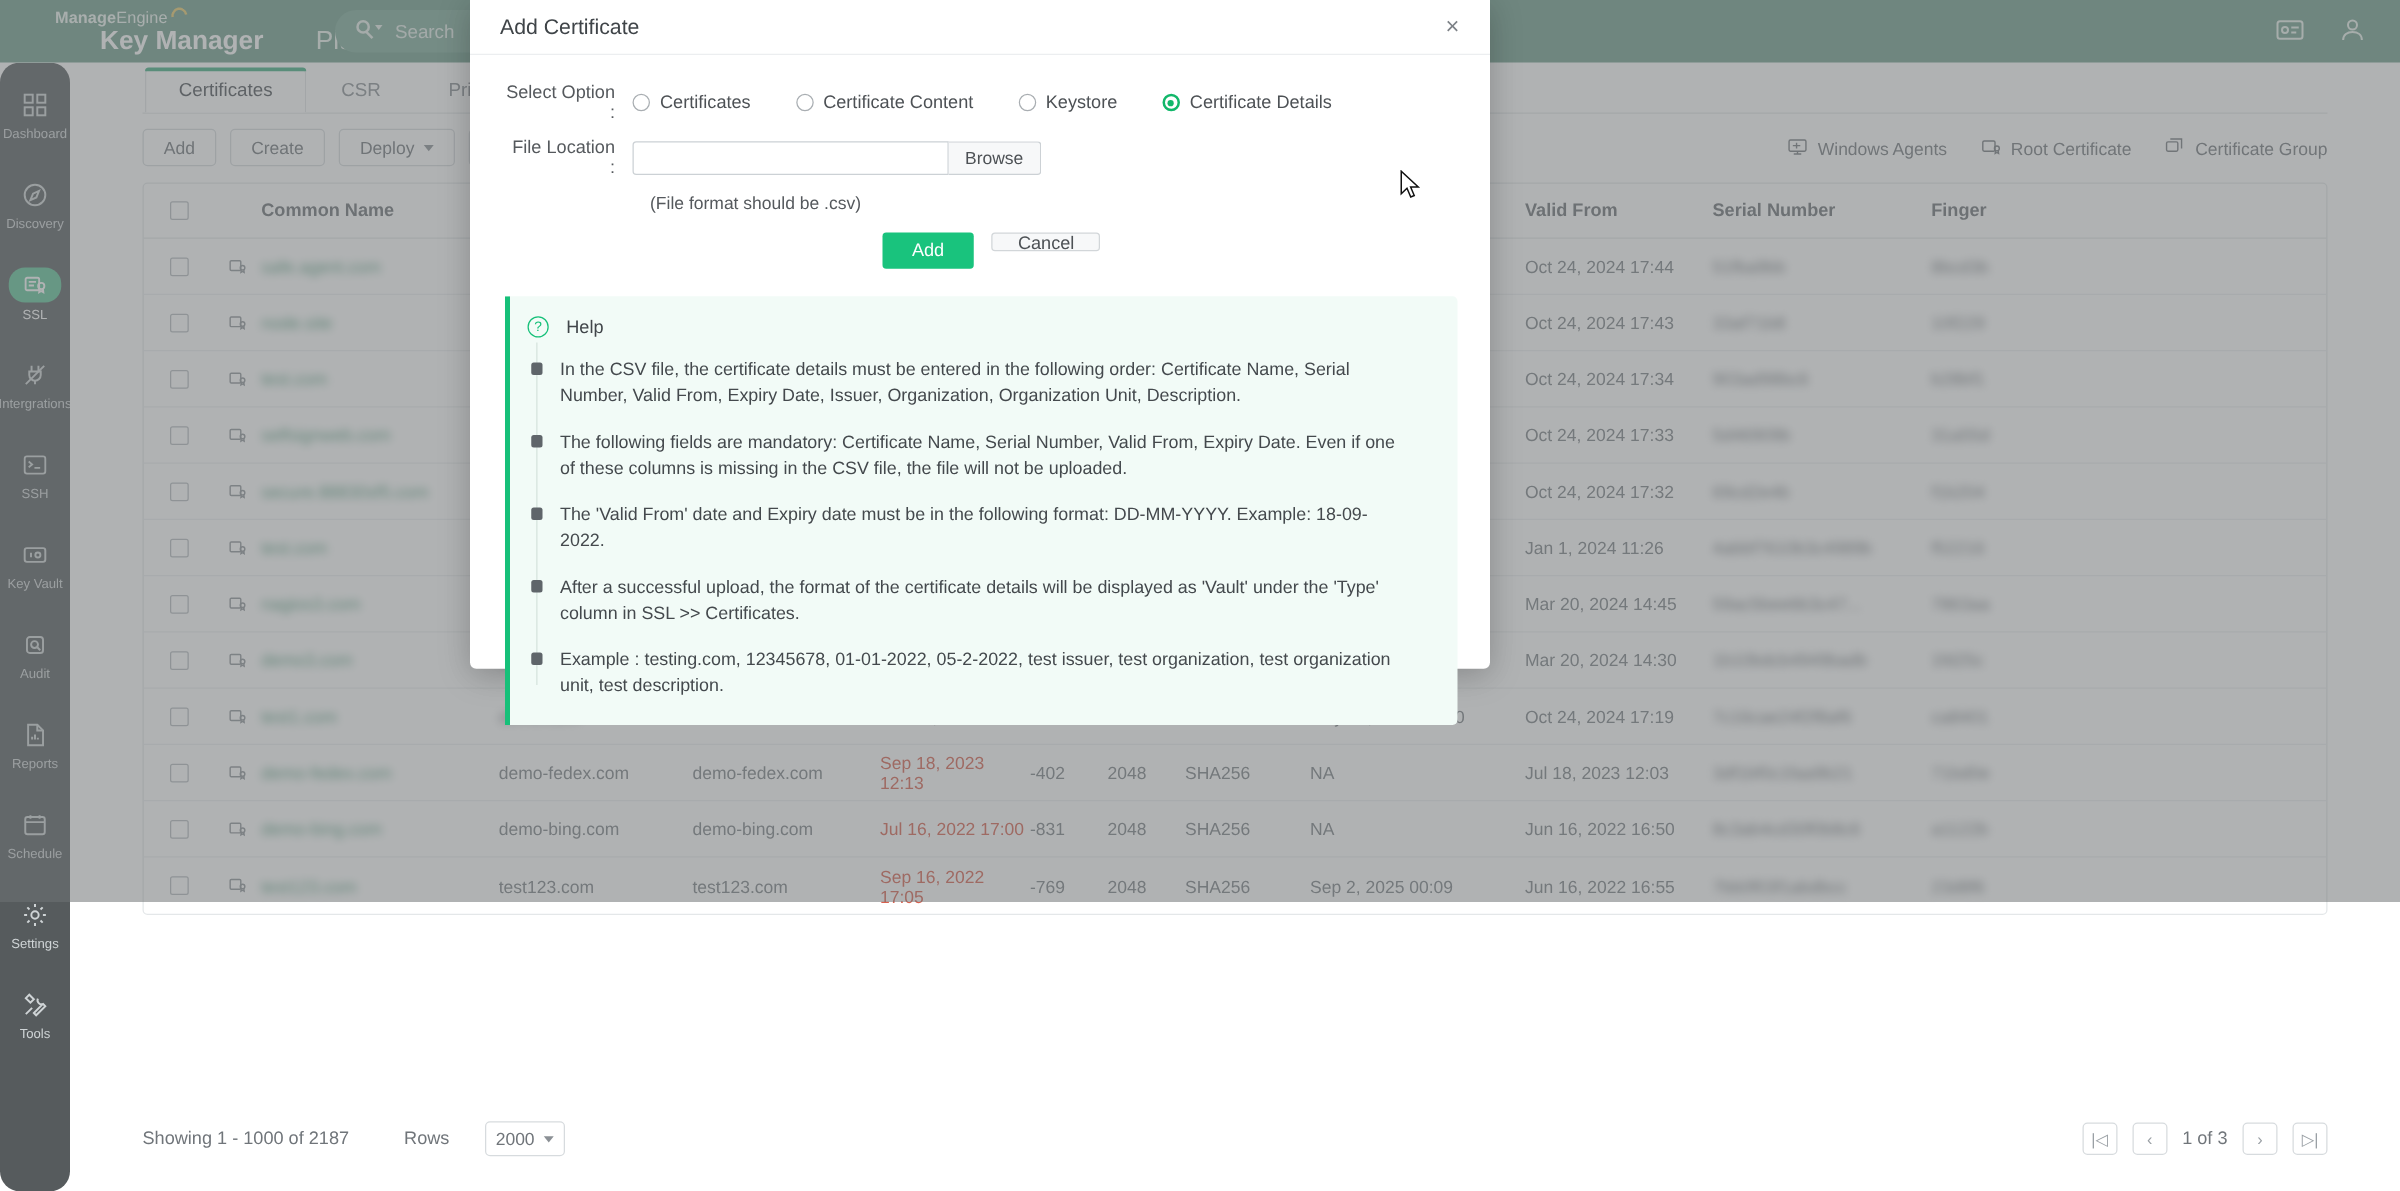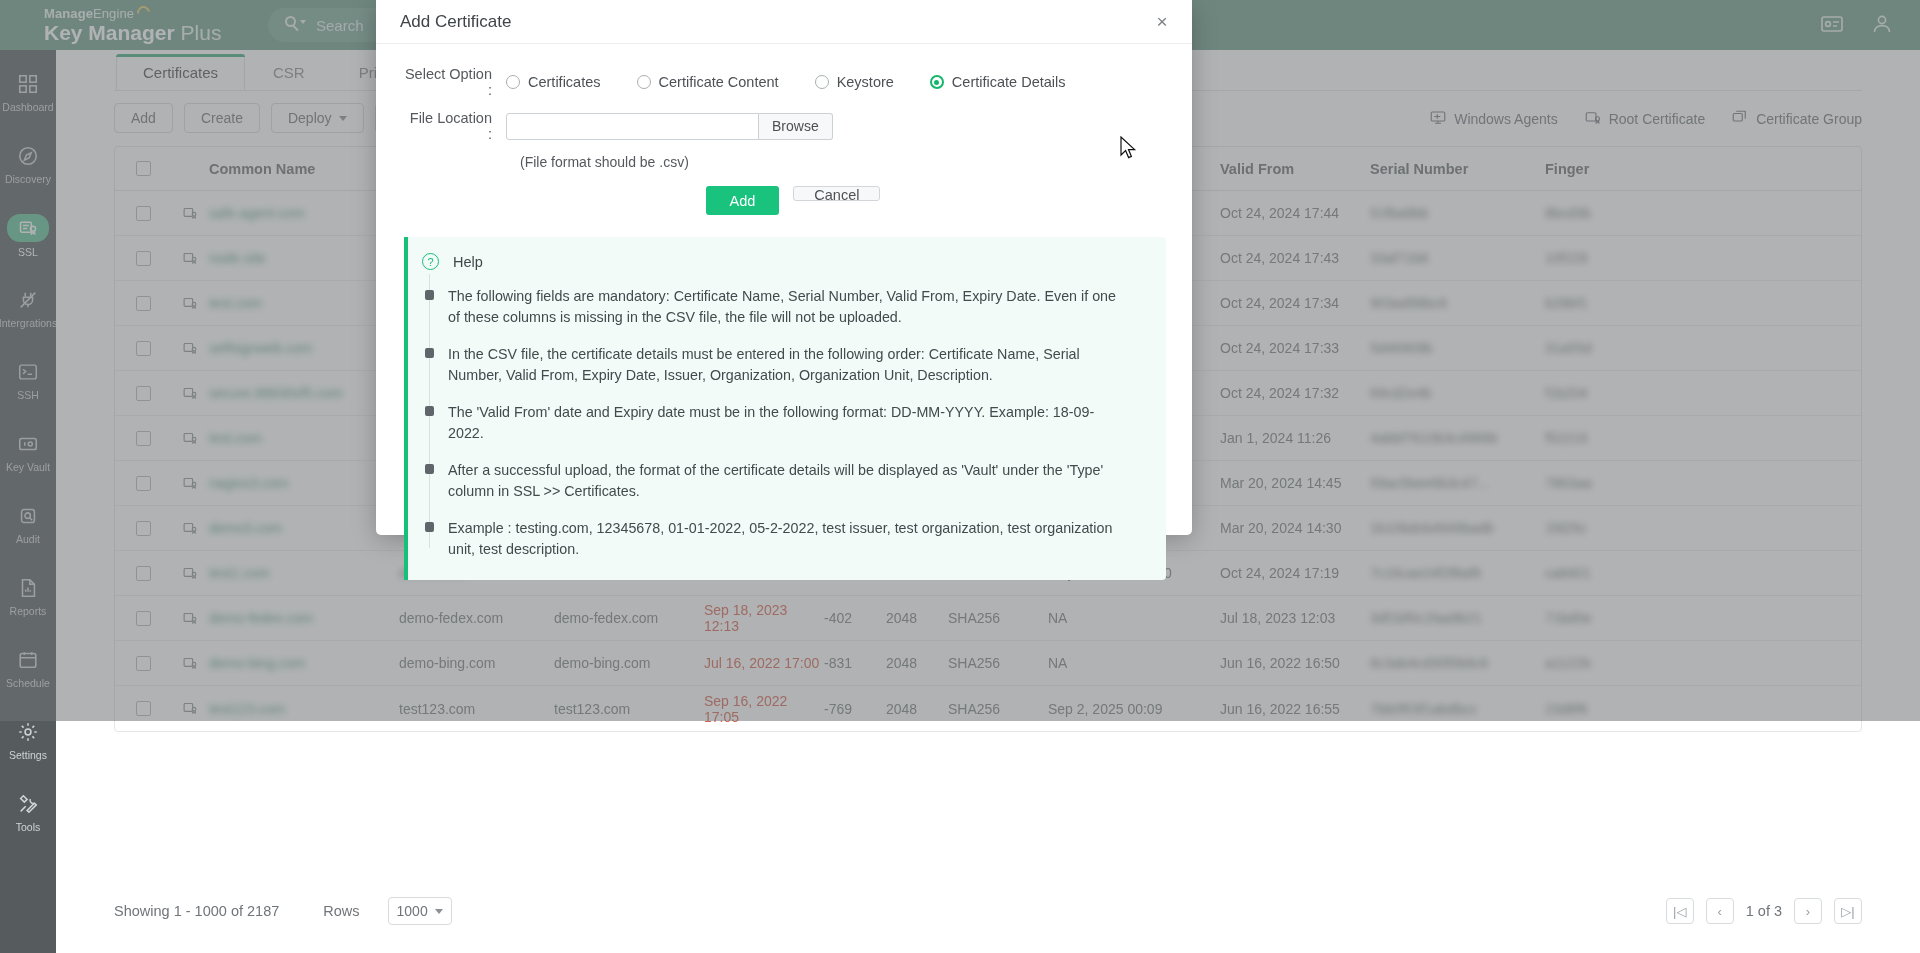--- a/index.html
+++ b/index.html
@@ -22,21 +22,21 @@
   .topbar {
     position: absolute; top: 0; left: 0;
     width: 1920px; height: 50px;
     background: #6f9e8c;
     display: flex; align-items: center;
   }
   .brand { padding-left: 44px; line-height: 1.05; }
   .brand-top { font-size: 13px; color: #eef5f1; letter-spacing: .1px; }
   .brand-top b { font-weight: 700; }
   .brand-main { font-size: 21px; color: #ffffff; font-weight: 700; margin-top: 1px; }
-  .brand-main span { font-weight: 400; color: #eaf3ee; }
+  .brand-main span { font-weight: 400; color: #eaf3ee; margin-left: 36px; }
   .brand-arc {
     display:inline-block; width: 13px; height: 13px; border-radius: 50%;
     border: 2px solid #e8c96a; border-right-color: transparent; border-bottom-color: transparent;
     transform: rotate(35deg); margin-left: 3px; vertical-align: -1px;
   }
   .searchbox {
     position: absolute; left: 268px; top: 8px;
     width: 430px; height: 34px; border-radius: 17px;
     background: #7daa99; display: flex; align-items: center; padding: 0 16px;
   }
@@ -55,20 +55,21 @@
     border-top: 4px solid #e6efea;
   }
   .search-ph { font-size: 15px; color: #e3ede8; }
   .topbar-right { position: absolute; right: 26px; top: 12px; display: flex; gap: 26px; align-items:center; }
   .tb-ico { width: 24px; height: 24px; color: #eaf3ee; }
 
   .sidebar {
     position: absolute; top: 50px; left: 0; width: 56px; height: 903px;
     background: #565b5d;
     padding-top: 6px;
+    border-radius: 16px;
   }
   .nav-item {
     height: 72px; display: flex; flex-direction: column;
     align-items: center; justify-content: center; gap: 4px;
     color: #cfd4d6; font-size: 10.5px; position: relative;
   }
   .nav-ico { width: 26px; height: 26px; display:flex; align-items:center; justify-content:center; }
   .nav-item.active .nav-ico {
     background: #5ec398; border-radius: 13px; width: 42px; height: 28px; color: #fff;
   }
@@ -729,21 +730,21 @@
           <div class="c-vf">Jun 16, 2022 16:55</div>
           <div class="c-sn blurtxt">7bb0f03f1abdbcc</div>
           <div class="c-fp blurtxt">23d8f6</div>
         </div>
       </div>
 
       <div class="footer">
         <span>Showing 1 - 1000 of 2187</span>
         <span style="margin-left:26px">Rows</span>
         <div class="rows-sel">
-          <span>1000</span>
+          <span>2000</span>
           <span class="caret-dn"></span>
         </div>
         <div class="pager">
           <div class="pg-btn">|◁</div>
           <div class="pg-btn">‹</div>
           <span>1 of 3</span>
           <div class="pg-btn">›</div>
           <div class="pg-btn">▷|</div>
         </div>
       </div>
@@ -796,25 +797,25 @@
     </div>
 
     <div class="help-box">
       <div class="help-title-row">
         <span class="qmark">?</span>
         <span class="help-title">Help</span>
       </div>
       <ul class="help-list">
         <li class="help-li">
           <span class="bullet"></span>
-          <span class="help-txt">The following fields are mandatory: Certificate Name, Serial Number, Valid From, Expiry Date. Even if one of these columns is missing in the CSV file, the file will not be uploaded.</span>
+          <span class="help-txt">In the CSV file, the certificate details must be entered in the following order: Certificate Name, Serial Number, Valid From, Expiry Date, Issuer, Organization, Organization Unit, Description.</span>
         </li>
         <li class="help-li">
           <span class="bullet"></span>
-          <span class="help-txt">In the CSV file, the certificate details must be entered in the following order: Certificate Name, Serial Number, Valid From, Expiry Date, Issuer, Organization, Organization Unit, Description.</span>
+          <span class="help-txt">The following fields are mandatory: Certificate Name, Serial Number, Valid From, Expiry Date. Even if one of these columns is missing in the CSV file, the file will not be uploaded.</span>
         </li>
         <li class="help-li">
           <span class="bullet"></span>
           <span class="help-txt">The 'Valid From' date and Expiry date must be in the following format: DD-MM-YYYY. Example: 18-09-2022.</span>
         </li>
         <li class="help-li">
           <span class="bullet"></span>
           <span class="help-txt">After a successful upload, the format of the certificate details will be displayed as 'Vault' under the 'Type' column in SSL &gt;&gt; Certificates.</span>
         </li>
         <li class="help-li">

